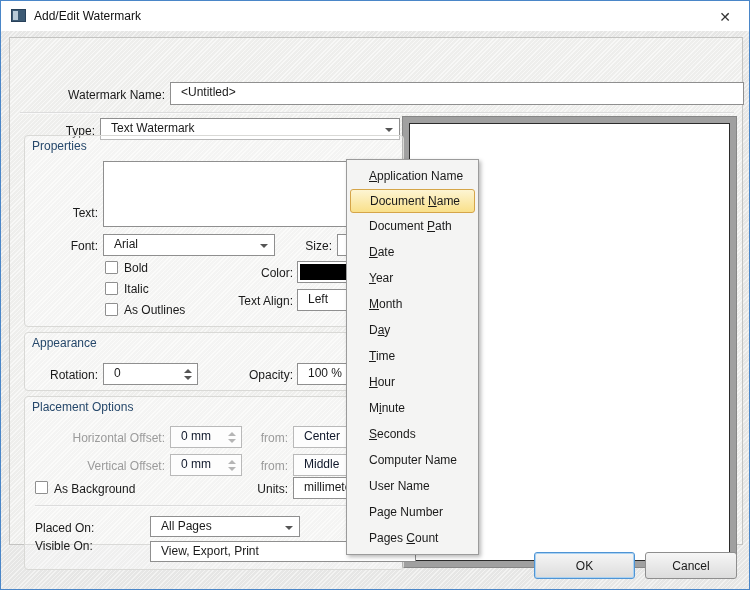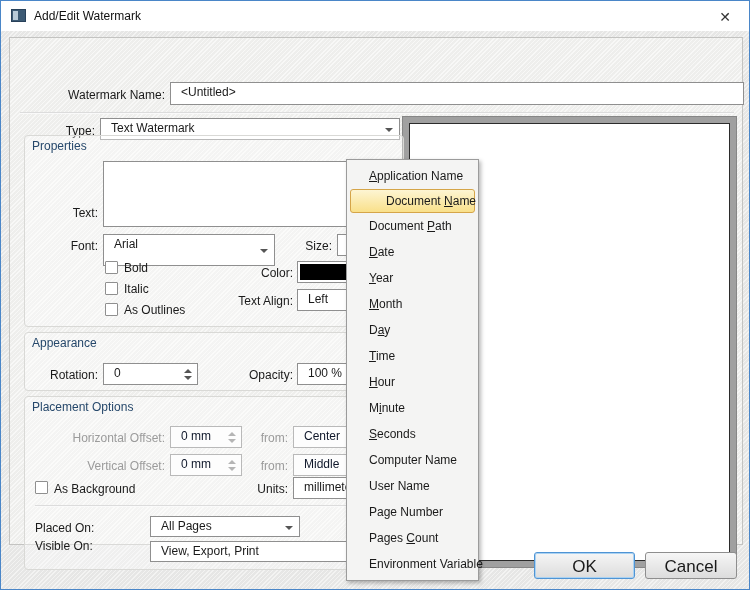--- a/index.html
+++ b/index.html
@@ -27,25 +27,25 @@
   .checkbox{position:absolute;width:13px;height:13px;background:#fff;border:1px solid #8f8f8f;box-sizing:border-box;border-radius:1px;}
   .sep{position:absolute;height:1px;background:#dcdcdc;border-bottom:1px solid #fafafa;}
   .preview{position:absolute;left:400px;top:84px;width:335px;height:452px;background:#a0a0a0;border:1px solid #868686;padding:6px;box-sizing:border-box;}
   .page{width:100%;height:100%;background:#fff;border:1px solid #2b2b2b;box-sizing:border-box;}
   .macro-btn{position:absolute;left:344px;top:128px;width:62px;height:29px;border:1px solid #dba93c;border-radius:3px;background:linear-gradient(#fefdf8,#f6ecca);box-sizing:border-box;display:flex;align-items:center;justify-content:center;gap:2px;}
   .macro-glyph{font-size:13px;font-weight:bold;color:#1878be;}
   .macro-dot{font-size:13px;font-weight:bold;color:#333;margin:0 -1px;}
   .macro-arrow{width:0;height:0;border-left:4px solid transparent;border-right:4px solid transparent;border-top:4px solid #444;margin-left:9px;}
   .swatch{position:absolute;background:#fff;border:1px solid #8f8f8f;box-sizing:border-box;padding:2px;}
   .swatch-inner{width:100%;height:100%;}
-  .btn{position:absolute;height:27px;border:1px solid #8e8e8e;border-radius:3px;background:linear-gradient(#f6f6f6,#dcdcdc);font-size:17px;color:#1a1a1a;text-align:center;line-height:25px;box-sizing:border-box;}
+  .btn{position:absolute;height:27px;border:1px solid #8e8e8e;border-radius:3px;background:linear-gradient(#f6f6f6,#dcdcdc);font-size:12px;color:#1a1a1a;text-align:center;line-height:25px;box-sizing:border-box;}
   .btn.focus{border-color:#4f94d4;box-shadow:inset 0 0 0 1px #aad2f2;}
   .menu{position:absolute;left:345px;top:158px;width:133px;background:#f4f4f3;border:1px solid #9b9b9b;box-shadow:2px 2px 4px rgba(0,0,0,.28);box-sizing:border-box;padding:3px 0;z-index:50;}
   .menu-item{position:relative;height:26px;line-height:26px;padding-left:22px;font-size:12px;color:#1a1a1a;white-space:nowrap;}
-  .menu-item.hl{margin:0 3px;padding-left:35px;border:1px solid #d5a549;border-radius:3px;background:linear-gradient(#fdf5d3,#f9e08a);height:24px;line-height:23px;box-sizing:border-box;}
+  .menu-item.hl{margin:0 3px;padding-left:19px;border:1px solid #d5a549;border-radius:3px;background:linear-gradient(#fdf5d3,#f9e08a);height:24px;line-height:23px;box-sizing:border-box;}
   .menu-item u{text-decoration:underline;}
 </style>
 </head>
 <body>
 
 <div class="win">
 
   <div class="titlebar">
     <div class="title-icon"></div>
     <div class="title-text">Add/Edit Watermark</div>
@@ -77,21 +77,21 @@
       <div class="field" style="left:93px;top:123px;width:248px;height:66px;"></div>
 
       <div class="macro-btn" style="top:122px;">
         <span class="macro-glyph">[</span>
           <span class="macro-dot">·</span>
           <span class="macro-glyph">]</span>
         <span class="macro-arrow"></span>
       </div>
 
       <div class="lbl r" style="left:20px;top:201px;width:68px;">Font:</div>
-      <div class="field" style="left:93px;top:196px;width:172px;height:32px;">
+      <div class="field" style="left:93px;top:196px;width:172px;height:22px;">
         <span>Arial</span>
         <span class="combo-arrow"></span>
       </div>
       <div class="lbl r" style="left:282px;top:201px;width:40px;">Size:</div>
       <div class="field" style="left:327px;top:196px;width:79px;height:22px;">
         <span>Auto</span>
       </div>
 
       <div class="checkbox" style="left:95px;top:223px;"></div>
       <div class="lbl" style="left:114px;top:223px;">Bold</div>
@@ -186,17 +186,16 @@
         <div class="menu-item"><u>M</u>onth</div>
         <div class="menu-item">D<u>a</u>y</div>
         <div class="menu-item"><u>T</u>ime</div>
         <div class="menu-item"><u>H</u>our</div>
         <div class="menu-item">M<u>i</u>nute</div>
         <div class="menu-item"><u>S</u>econds</div>
         <div class="menu-item">Computer Name</div>
         <div class="menu-item">User Name</div>
         <div class="menu-item">Page Number</div>
         <div class="menu-item">Pages <u>C</u>ount</div>
-        <div class="menu-item">Environment Variable</div>
       </div>
   </div>
 
 </div>
 
 </body></html>

